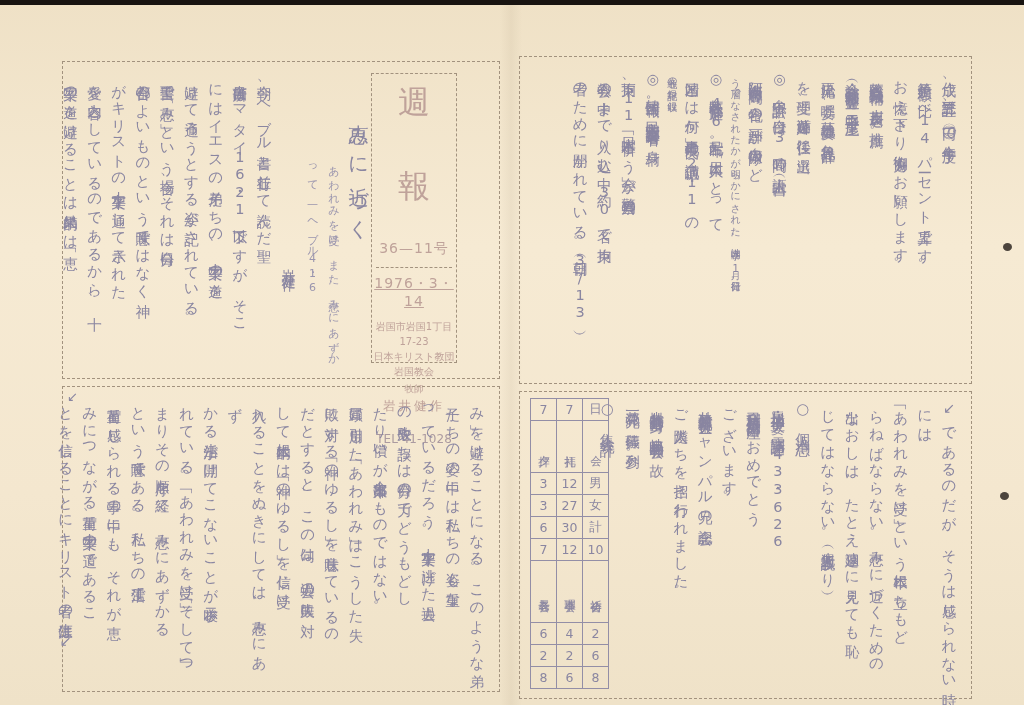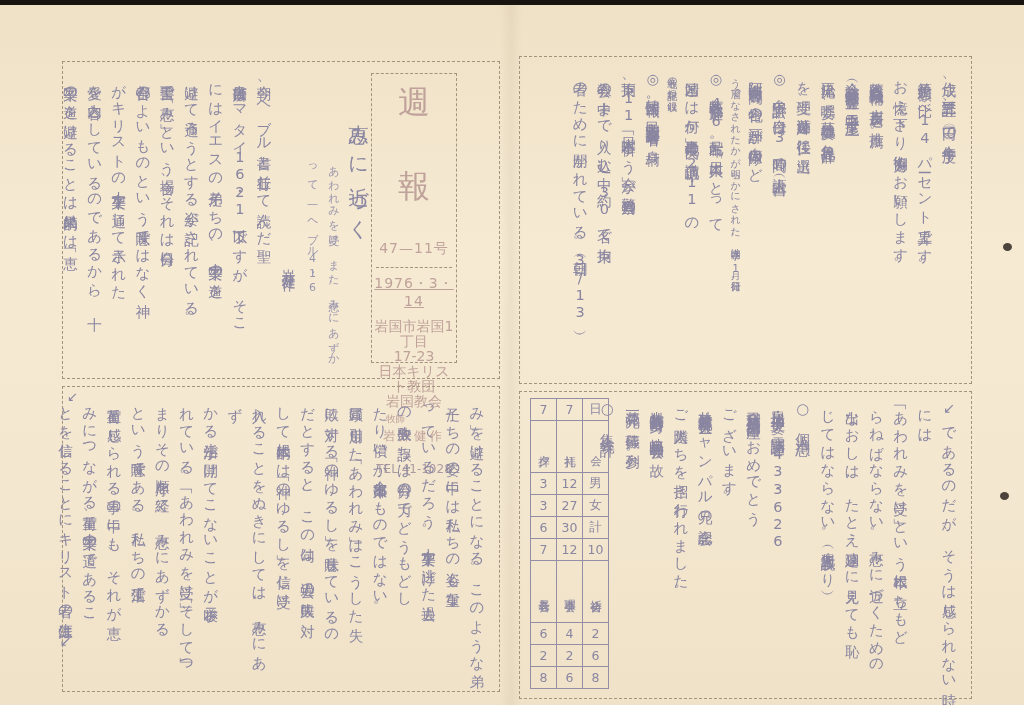--- a/index.html
+++ b/index.html
@@ -62,22 +62,22 @@
     position:absolute;right:42px;top:11px;width:86px;height:290px;
     border:1px dashed var(--line);box-sizing:border-box;
     text-align:center;color:var(--mast);
   }
   .m-char{font-size:32px;line-height:1;}
   #m-c1{margin-top:12px;}
   #m-c2{margin-top:52px;}
   .m-issue{margin-top:38px;font-size:14px;letter-spacing:1px;}
   .m-div{border-top:1px dashed var(--line);margin:9px 4px 7px 4px;}
   .m-date{font-size:14px;letter-spacing:1px;text-decoration:underline;}
-  .m-addr{margin-top:10px;font-size:14px;line-height:15px;}
-  .m-role{text-align:left;font-size:9.5px;margin:4px 0 0 14px;}
+  .m-addr{margin-top:10px;font-size:10px;line-height:15px;}
+  .m-role{text-align:center;font-size:9.5px;margin:4px 0 0 0;}
   .m-pastor{font-size:12.5px;letter-spacing:3px;margin-top:2px;}
   .m-tel{font-size:12px;margin-top:17px;color:#ab9aa0;}
 
   
   #stats-table{
     position:absolute;left:10px;top:6px;
     display:grid;grid-template-columns:26px 26px 26px;
     grid-template-rows:22px 52px 22px 22px 22px 22px 62px 22px 22px 22px;
     border-top:1px solid var(--tline);border-left:1px solid var(--tline);
     color:var(--ink);
@@ -95,21 +95,21 @@
 <div class="paper"></div>
 <div class="crease"></div>
 <div class="topstrip"></div>
 <div class="hole" id="hole1"></div>
 <div class="hole" id="hole2"></div>
 
 <div class="box" id="lt">
   <div id="masthead">
     <div class="m-char" id="m-c1">週</div>
     <div class="m-char" id="m-c2">報</div>
-    <div class="m-issue">47—11号</div>
+    <div class="m-issue">36—11号</div>
     <div class="m-div"></div>
     <div class="m-date">1976・3・14</div>
     <div class="m-addr">
       <div>岩国市岩国1丁目</div>
       <div>17-23</div>
       <div>日本キリスト教団</div>
       <div>岩国教会</div>
     </div>
     <div class="m-role">牧師</div>
     <div class="m-pastor">岩井健作</div>

